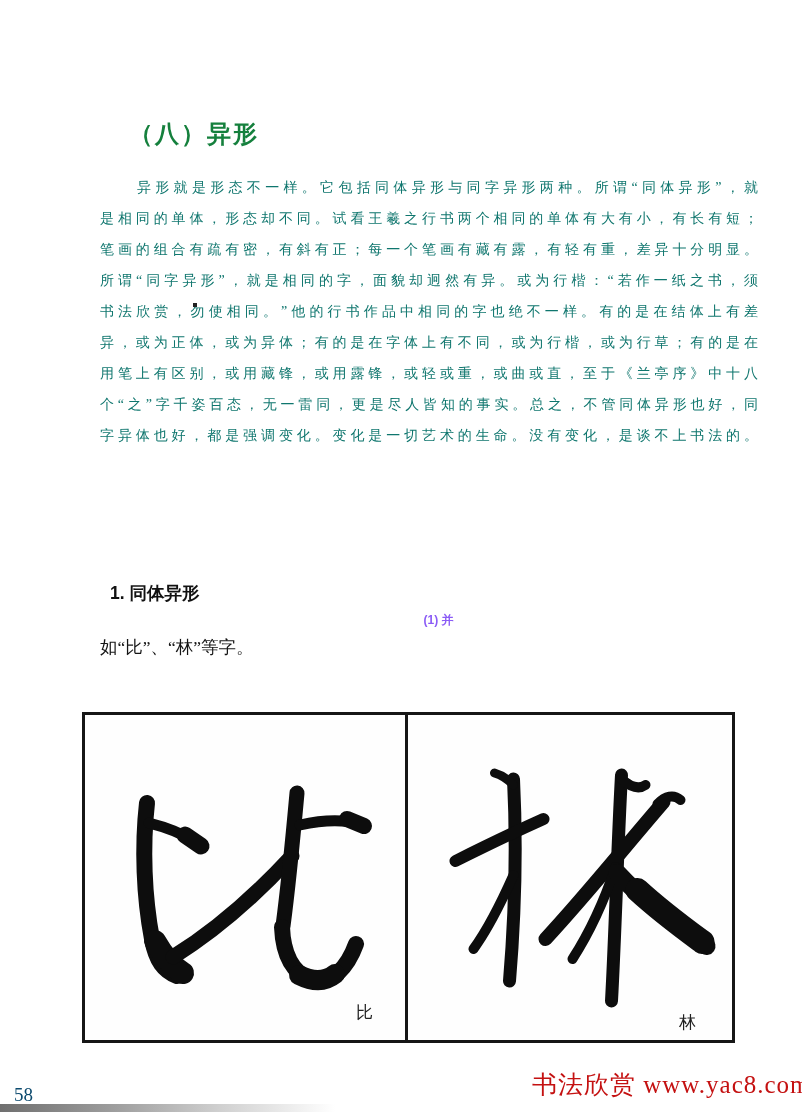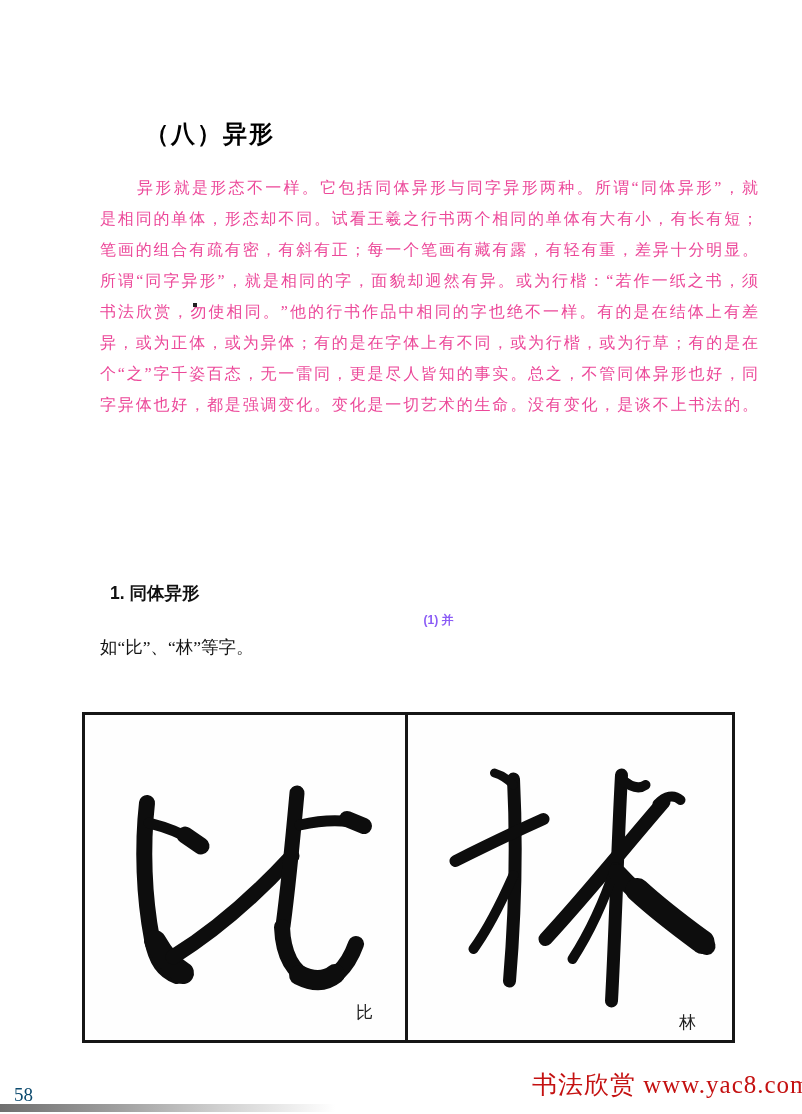--- a/index.html
+++ b/index.html
@@ -5,27 +5,27 @@
   html,body{margin:0;padding:0;background:#ffffff;}
   .page{
     position:relative;
     width:802px;height:1114px;
     background:#ffffff;
     font-family:"Liberation Serif","DejaVu Serif",serif;
     color:#1a1a1a;
     overflow:hidden;
   }
   .doc-title{
-    position:absolute;left:145px;top:118px;
+    position:absolute;left:129px;top:118px;
     font-family:"Liberation Sans","DejaVu Sans",sans-serif;
-    font-size:24px;font-weight:bold;letter-spacing:2px;color:#000000;
+    font-size:24px;font-weight:bold;letter-spacing:2px;color:#15803d;
   }
   .body-block{
     position:absolute;left:100px;width:658px;
-    font-size:16px;line-height:31px;color:#ec4899;
+    font-size:14px;line-height:31px;color:#0f766e;
   }
   .intro{ top:172px; }
   .line{
     text-align:justify;
     text-align-last:justify;
     white-space:nowrap;
   }
   .line.short{
     text-align:right;text-align-last:left;white-space:normal;
   }
@@ -88,20 +88,21 @@
 
   <div class="doc-title">（八）异形</div>
 
   <div class="body-block intro">
     <div class="line indent-2em">异形就是形态不一样。它包括同体异形与同字异形两种。所谓“同体异形”，就</div>
     <div class="line">是相同的单体，形态却不同。试看王羲之行书两个相同的单体有大有小，有长有短；</div>
     <div class="line">笔画的组合有疏有密，有斜有正；每一个笔画有藏有露，有轻有重，差异十分明显。</div>
     <div class="line">所谓“同字异形”，就是相同的字，面貌却迥然有异。或为行楷：“若作一纸之书，须</div>
     <div class="line">书法欣赏，勿使相同。”他的行书作品中相同的字也绝不一样。有的是在结体上有差</div>
     <div class="line">异，或为正体，或为异体；有的是在字体上有不同，或为行楷，或为行草；有的是在</div>
+    <div class="line">用笔上有区别，或用藏锋，或用露锋，或轻或重，或曲或直，至于《兰亭序》中十八</div>
     <div class="line">个“之”字千姿百态，无一雷同，更是尽人皆知的事实。总之，不管同体异形也好，同</div>
     <div class="line">字异体也好，都是强调变化。变化是一切艺术的生命。没有变化，是谈不上书法的。</div>
   </div>
 
   <div class="speck"></div>
 
   <div class="section-block">
     <div class="sec-heading">1. 同体异形</div>
     <div class="sec-subheading">(1) 并</div>
     <div class="line short">如“比”、“林”等字。</div>

